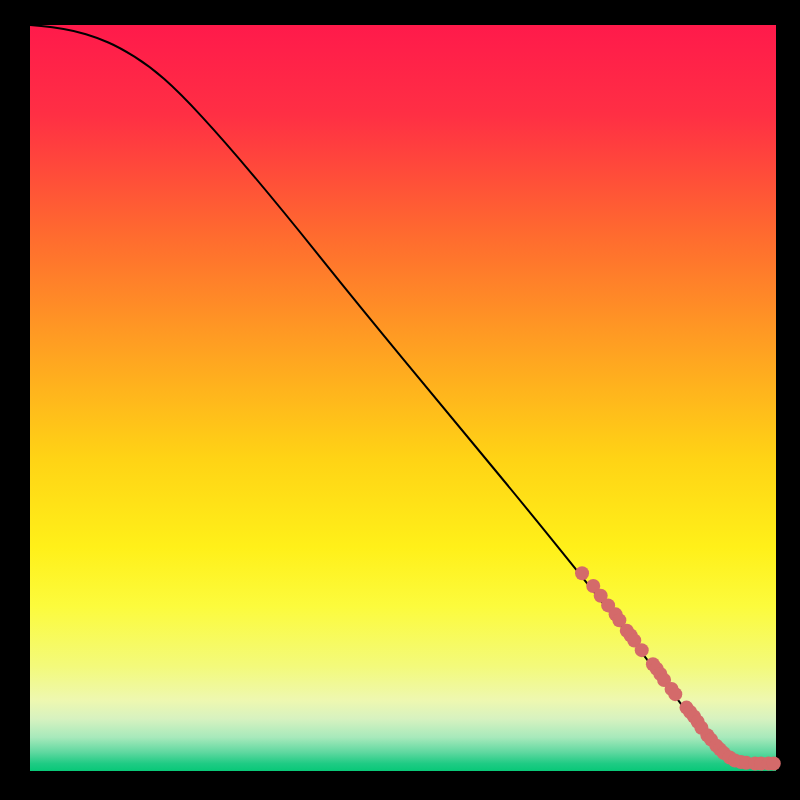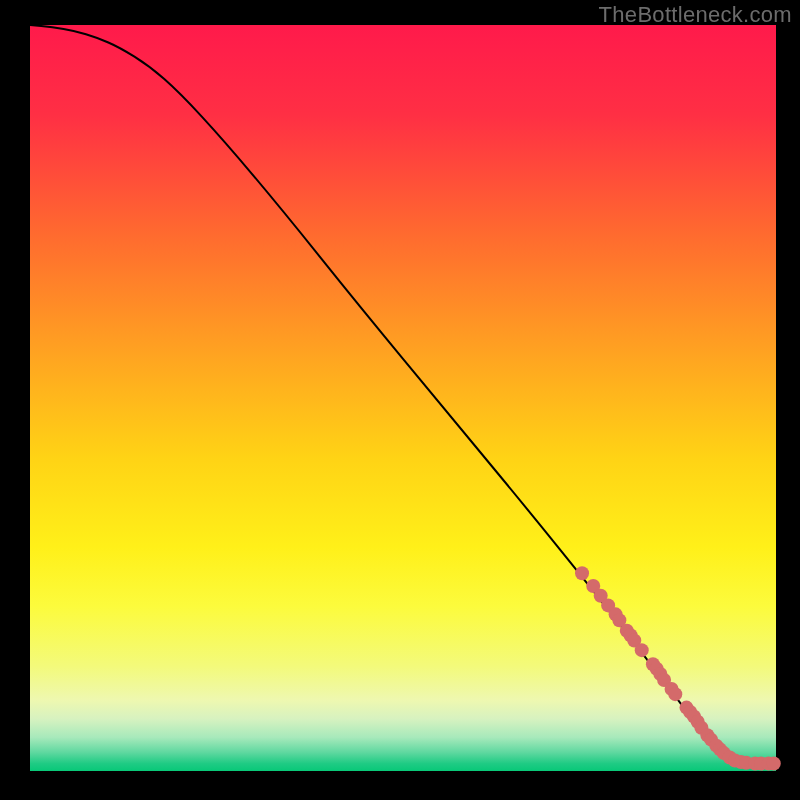--- a/index.html
+++ b/index.html
@@ -83,14 +83,13 @@
         <circle cx="729.7479999999999" cy="757.572" r="7" fill="#d46a6a"></circle>
         <circle cx="734.9699999999999" cy="760.556" r="7" fill="#d46a6a"></circle>
         <circle cx="740.938" cy="762.048" r="7" fill="#d46a6a"></circle>
         <circle cx="746.16" cy="762.794" r="7" fill="#d46a6a"></circle>
         <circle cx="755.112" cy="763.54" r="7" fill="#d46a6a"></circle>
         <circle cx="761.08" cy="763.54" r="7" fill="#d46a6a"></circle>
         <circle cx="768.54" cy="763.54" r="7" fill="#d46a6a"></circle>
         <circle cx="773.762" cy="763.54" r="7" fill="#d46a6a"></circle>
       </g>
     </svg>
-  <div class="watermark">TheBottleneck.com</div>
 </div>
 
 </body></html>

